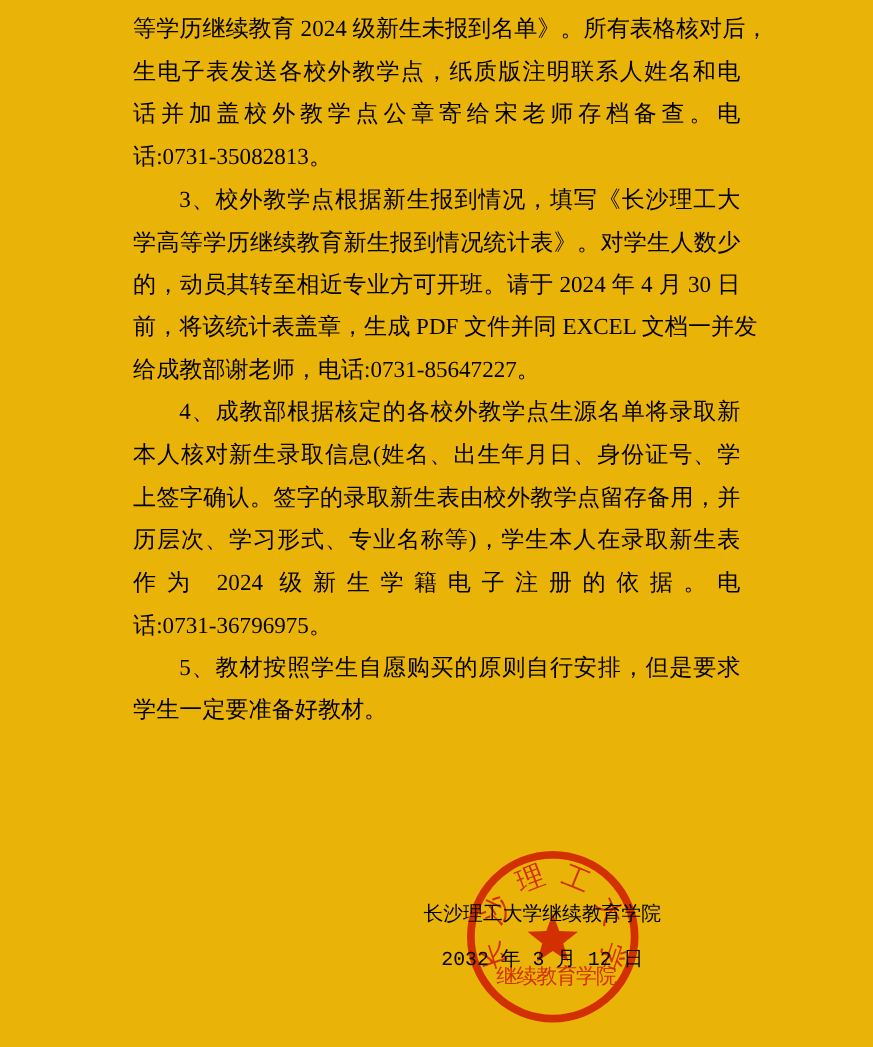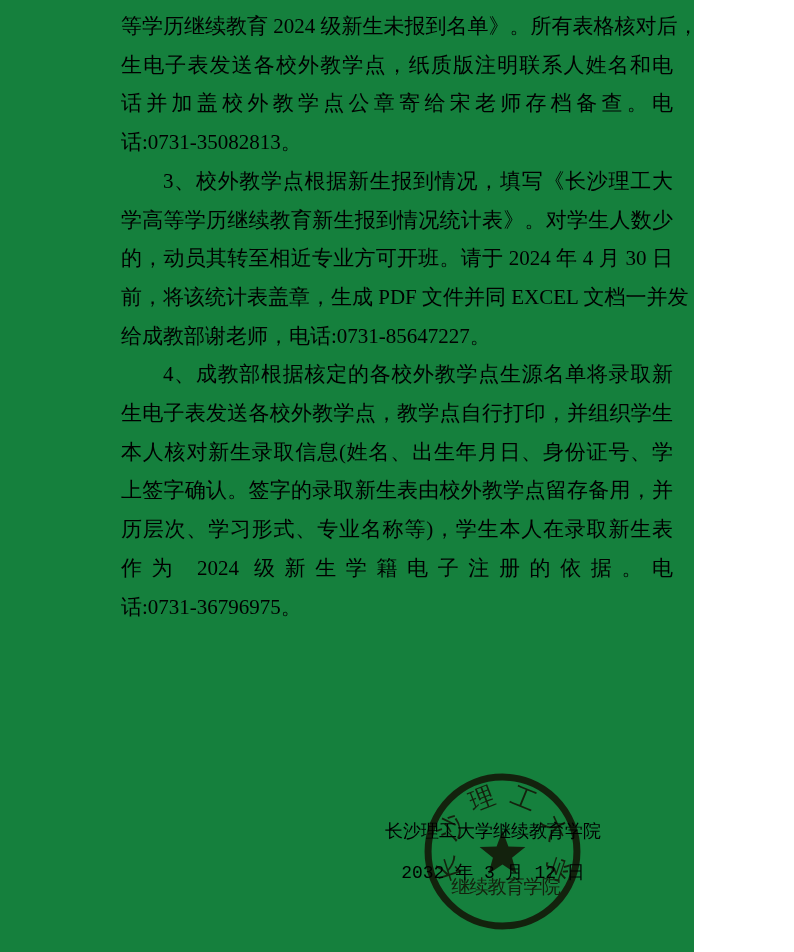--- a/index.html
+++ b/index.html
@@ -1,20 +1,20 @@
 <!DOCTYPE html>
 <html><head>
 <meta charset="utf-8">
 <style>
   html, body { margin: 0; padding: 0; background: #ffffff; }
   .page {
     position: relative;
-    width: 694px;
+    width: 794px;
     height: 952px;
-    background: #15803d;
+    background: #eab308;
     overflow: hidden;
     font-family: "Liberation Serif", "DejaVu Serif", serif;
     color: #000000;
   }
   .doc {
     position: absolute;
     left: 121px;
     top: 7px;
     width: 552px;
     font-size: 21px;
@@ -70,26 +70,29 @@
       </div>
       <div class="para indent">
         <div class="line">3、校外教学点根据新生报到情况，填写《长沙理工大</div>
         <div class="line">学高等学历继续教育新生报到情况统计表》。对学生人数少</div>
         <div class="line">的，动员其转至相近专业方可开班。请于 2024 年 4 月 30 日</div>
         <div class="line">前，将该统计表盖章，生成 PDF 文件并同 EXCEL 文档一并发</div>
         <div class="line last">给成教部谢老师，电话:0731-85647227。</div>
       </div>
       <div class="para indent">
         <div class="line">4、成教部根据核定的各校外教学点生源名单将录取新</div>
-        <div class="line">生电子表发送各校外教学点，教学点自行打印，并组织学生</div>
         <div class="line">本人核对新生录取信息(姓名、出生年月日、身份证号、学</div>
         <div class="line">上签字确认。签字的录取新生表由校外教学点留存备用，并</div>
         <div class="line">历层次、学习形式、专业名称等)，学生本人在录取新生表</div>
         <div class="line">作为 2024 级新生学籍电子注册的依据。电</div>
         <div class="line last">话:0731-36796975。</div>
+      </div>
+      <div class="para indent">
+        <div class="line">5、教材按照学生自愿购买的原则自行安排，但是要求</div>
+        <div class="line last">学生一定要准备好教材。</div>
       </div>
     </div>
 
   <div class="signature">
     <div>长沙理工大学继续教育学院</div>
     <div>2032 年 3 月 12 日</div>
   </div>
 
   <svg class="seal" viewBox="0 0 170 170" xmlns="http://www.w3.org/2000/svg">
     <circle cx="85" cy="85" r="74" fill="none" stroke="#e43524" stroke-width="7"></circle>

